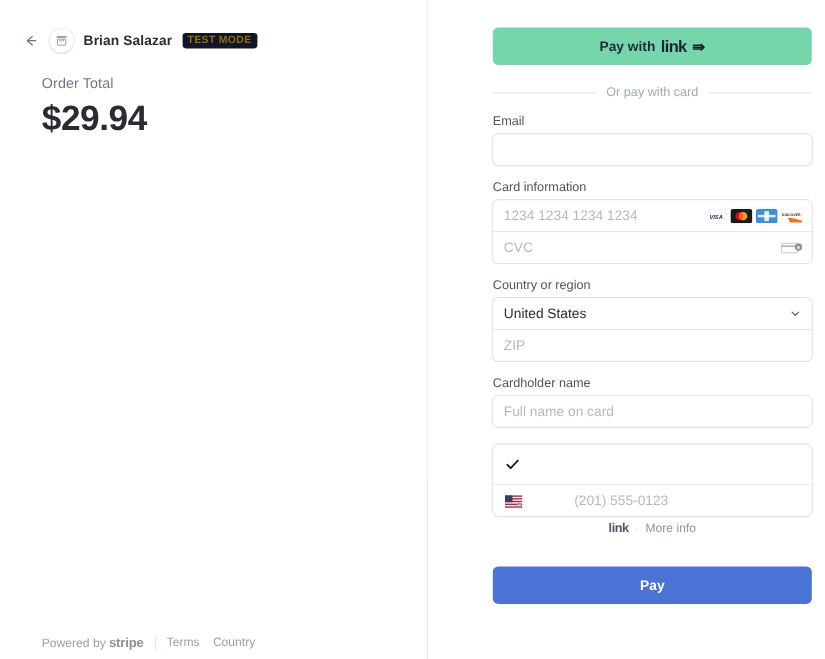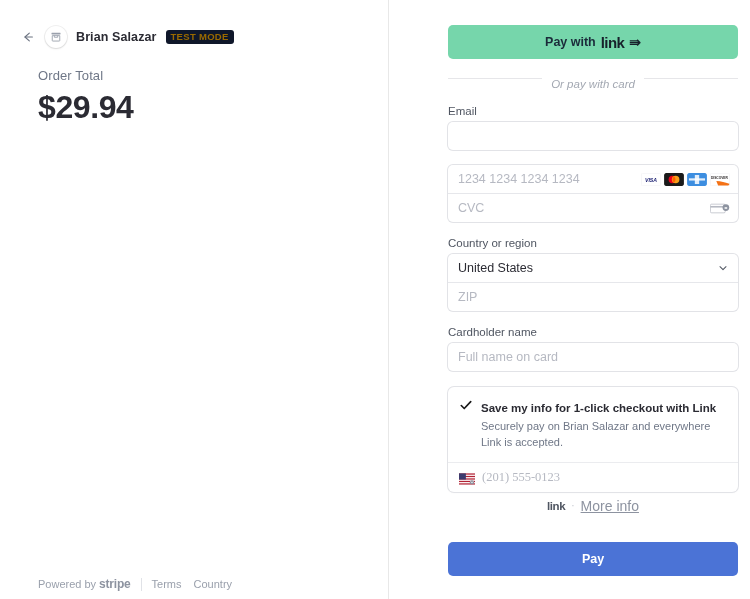--- a/index.html
+++ b/index.html
@@ -168,22 +168,22 @@
     letter-spacing: -0.6px;
     color: #17212b;
     font-family: "Liberation Sans", sans-serif;
   }
   .arrow-glyph { font-size: 14px; color: #17212b; line-height: 1; }
 
   .or-divider {
     position: relative;
     margin-top: 19px;
     display: flex;
+    align-items: center;
     gap: 9px;
-    font-style: italic;
   }
   .or-divider::before,
   .or-divider::after {
     content: "";
     flex: 1 1 auto;
     height: 1px;
     background: #e6e6e9;
   }
   .or-divider-text {
     font-size: 11.5px;
@@ -331,21 +331,22 @@
     flex: 0 0 auto;
     display: block;
   }
   .phone-input {
     border: none;
     outline: none;
     background: transparent;
     font-size: 12.5px;
     color: #2b2b33;
     width: 100%;
-    font-family: Liberation Serif, serif;
+    font-family: Liberation Sans, sans-serif;
+    margin-left: 40px;
   }
   .phone-input::placeholder { color: #b6b9c2; }
 
   .link-meta {
     margin-top: 6px;
     display: flex;
     align-items: center;
     justify-content: center;
     gap: 6px;
     font-size: 10.5px;
@@ -353,23 +354,22 @@
   }
   .link-logo-small {
     font-weight: 800;
     font-size: 11.5px;
     letter-spacing: -0.4px;
     color: #4f5561;
   }
   .dot-sep { color: #c3c6ce; font-size: 10px; }
   .more-info-link {
     color: #8d93a0;
-    text-decoration: underline;
-    cursor: pointer;
-    font-size: 14px;
+    cursor: pointer;
+    font-size: 11px;
   }
 
   .pay-button {
     margin-top: 28px;
     width: 100%;
     height: 34px;
     background: #4b73d6;
     border: none;
     border-radius: 5px;
     color: #ffffff;
@@ -440,20 +440,21 @@
       
       <div class="field-group">
         <label class="field-label">Email</label>
         <div class="input-shell">
           <input class="text-input" type="text" value="" placeholder="" style="">
         </div>
       </div>
 
       
       <div class="field-group">
+        <label class="field-label">Card information</label>
         <div class="input-shell">
 
           <div class="card-number-row">
             <input class="text-input" type="text" value="" placeholder="1234 1234 1234 1234" style="">
             <span class="brand-icons">
 
               <svg class="brand" viewBox="0 0 32 21" aria-hidden="true">
                 <rect width="32" height="21" rx="2.5" fill="#ffffff" stroke="#e6e7eb" stroke-width="1"></rect>
                 <text x="16" y="14.2" text-anchor="middle" font-family="Liberation Sans, sans-serif" font-size="8.4" font-weight="bold" font-style="italic" fill="#1a1f71">VISA</text>
               </svg>
@@ -522,24 +523,20 @@
         </div>
       </div>
 
       
       <div class="link-save-box">
         <div class="save-row">
           <span class="check-mark">
             <svg width="14" height="14" viewBox="0 0 16 16" aria-hidden="true">
               <path d="M2.6 8.6 L6 12 L13.4 4.2" stroke="#1a1a1a" stroke-width="1.9" fill="none" stroke-linecap="round" stroke-linejoin="round"></path>
             </svg>
-          </span>
-          <span class="save-texts">
-            <span class="save-title">Save my info for 1-click checkout with Link</span>
-            <span class="save-sub" style="display:block">Securely pay on Brian Salazar and everywhere Link is accepted.</span>
           </span>
         </div>
         <div class="phone-row">
           <span class="flag-icon">
             <svg width="16" height="12" viewBox="0 0 20 14" aria-hidden="true">
               <rect width="20" height="14" fill="#ffffff"></rect>
               <g fill="#b22234">
                 <rect y="0" width="20" height="1.55"></rect>
                 <rect y="3.1" width="20" height="1.55"></rect>
                 <rect y="6.2" width="20" height="1.55"></rect>

